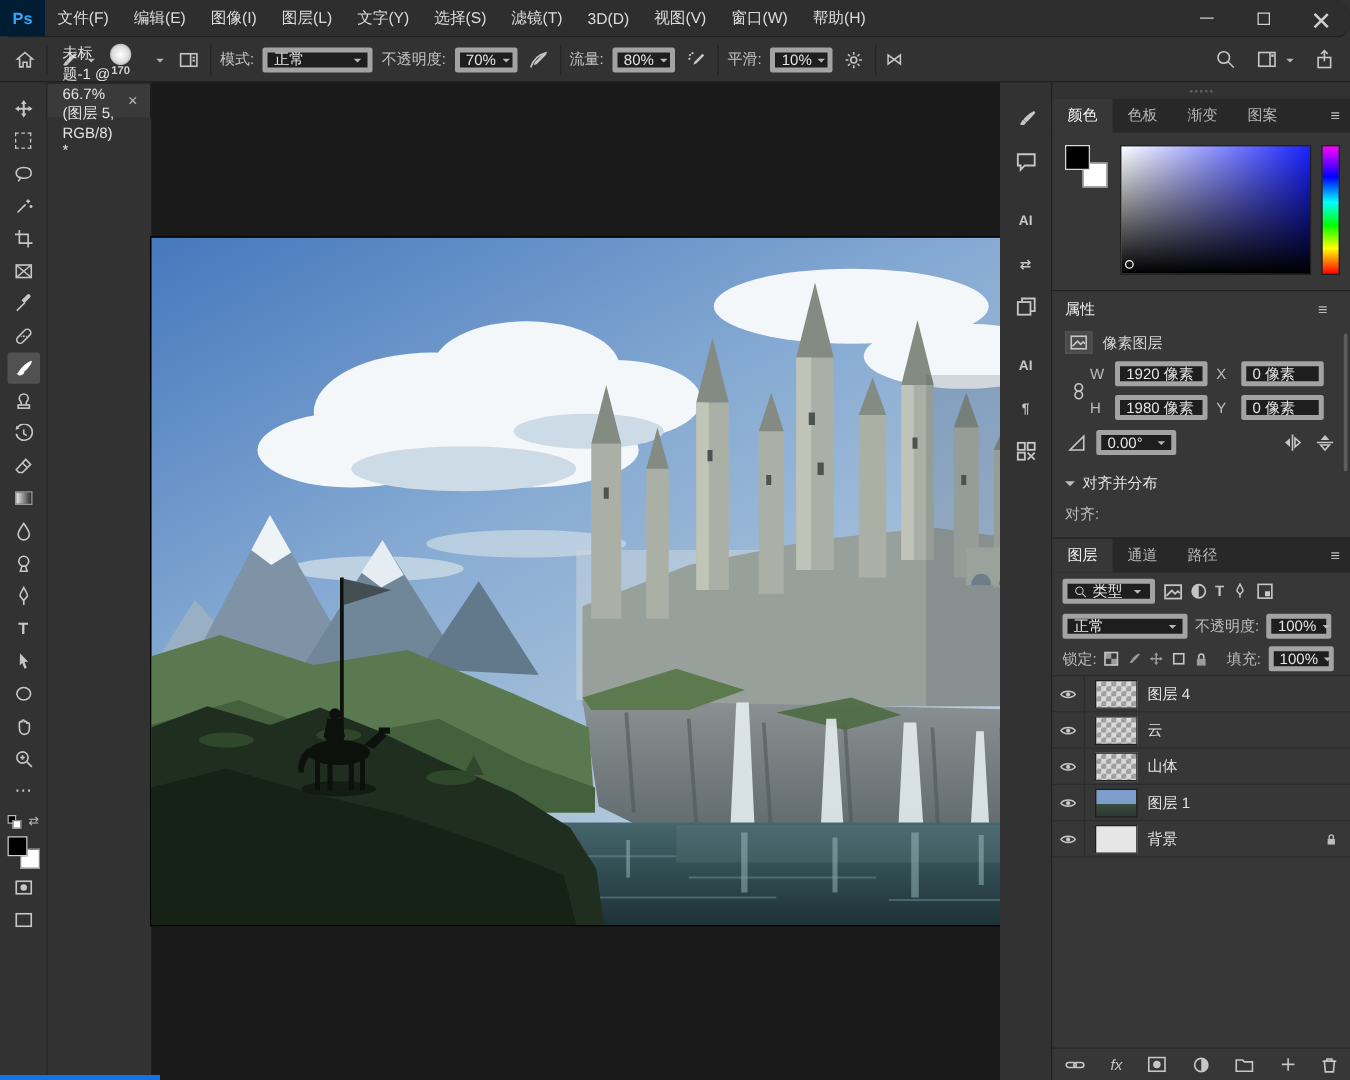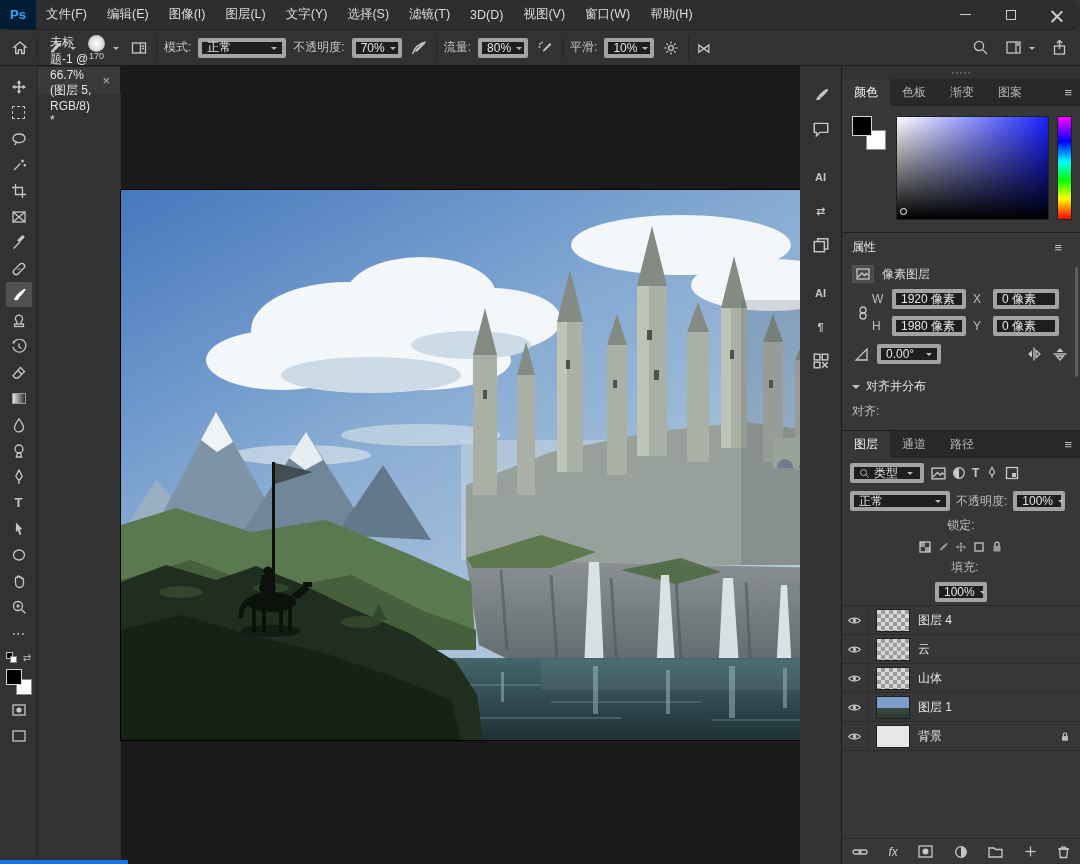--- a/index.html
+++ b/index.html
@@ -29,21 +29,21 @@
   
   .optionsbar { height:36px; background:#323232; border-bottom:1px solid #1c1c1c;
     display:flex; align-items:center; gap:7px; padding:0 10px; }
   .ob-btn { display:flex; align-items:center; gap:2px; padding:2px; }
   .vsep { width:1px; height:24px; background:#242424; }
   .ob-label { color:#c3c3c3; white-space:nowrap; }
   .well { display:inline-flex; align-items:center; justify-content:space-between; background:#1e1e1e;
     border:4px solid #a3a3a3; border-radius:2px; height:20px; padding:0 5px; color:#e6e6e6; white-space:nowrap; }
   .w-mode { width:88px; } .w-sm { width:50px; }
   .chev { width:0; height:0; border:3.5px solid transparent; border-top-color:#b8b8b8; margin-left:5px; transform:translateY(2px); }
-  .brush-size { display:flex; align-items:center; gap:3px; padding:0 3px; }
+  .brush-size { display:flex; align-items:center; gap:15px; padding:0 3px;font-weight:bold; }
   .brush-col { display:flex; flex-direction:column; align-items:center; }
   .brush-dot { width:17px; height:17px; border-radius:50%;
     background:radial-gradient(circle,#ffffff 0%,#dcdcdc 55%,#6a6a6a 100%); display:block; }
   .brush-size-num { font-size:9px; color:#cfcfcf; line-height:9px; }
   .glyph-btn { color:#c6c6c6; font-size:14px; }
   .ob-right { margin-left:auto; display:flex; gap:12px; align-items:center; }
 
   
   .main { display:flex; height:798px; }
   .work-area { width:800px; display:flex; flex-direction:column; border-right:1px solid #1e1e1e; }
@@ -127,21 +127,21 @@
   .pscroll { position:absolute; right:2px; top:34px; width:3px; height:110px; background:#5e5e5e; border-radius:2px; }
 
   
   .layers-panel { flex:1; display:flex; flex-direction:column; background:#373737; min-height:0; border-bottom:none; }
   .lfilter { display:flex; align-items:center; gap:5px; padding:5px 8px; }
   .filter-well { width:74px; gap:4px; justify-content:flex-start; }
   .lf-icons { display:flex; gap:6px; margin-left:2px; align-items:center; }
   .lblend { display:flex; align-items:center; gap:6px; padding:3px 8px; }
   .w-blend { width:100px; }
   .w-pct { width:52px; }
-  .llock { display:flex; align-items:center; gap:6px; padding:3px 8px; border-bottom:1px solid #2a2a2a;flex-direction:column; }
+  .llock { display:flex; align-items:center; gap:6px; padding:3px 8px; border-bottom:1px solid #2a2a2a; }
   .lock-icons { display:flex; gap:6px; align-items:center; }
   .llist { flex:1; overflow:hidden; }
   .lrow { height:29px; display:flex; align-items:center; border-bottom:1px solid #2c2c2c; background:#373737; }
   .lrow.sel { background:#4c565e; }
   .eye { width:26px; height:100%; display:flex; align-items:center; justify-content:center; border-right:1px solid #2c2c2c; }
   .lthumb { width:34px; height:23px; margin:0 8px 0 8px; border:1px solid #1f1f1f; }
   .checker { background-color:#d9d9d9;
     background-image:linear-gradient(45deg,#9a9a9a 25%,rgba(0,0,0,0) 25%,rgba(0,0,0,0) 75%,#9a9a9a 75%),
                      linear-gradient(45deg,#9a9a9a 25%,rgba(0,0,0,0) 25%,rgba(0,0,0,0) 75%,#9a9a9a 75%);
     background-size:8px 8px; background-position:0 0,4px 4px; }

